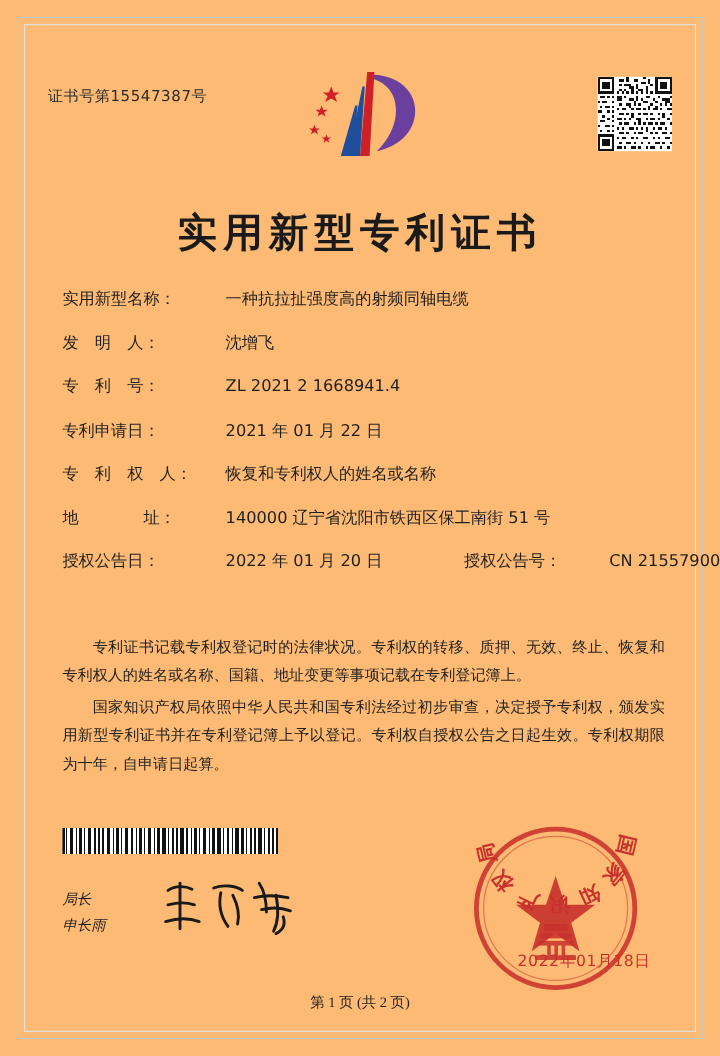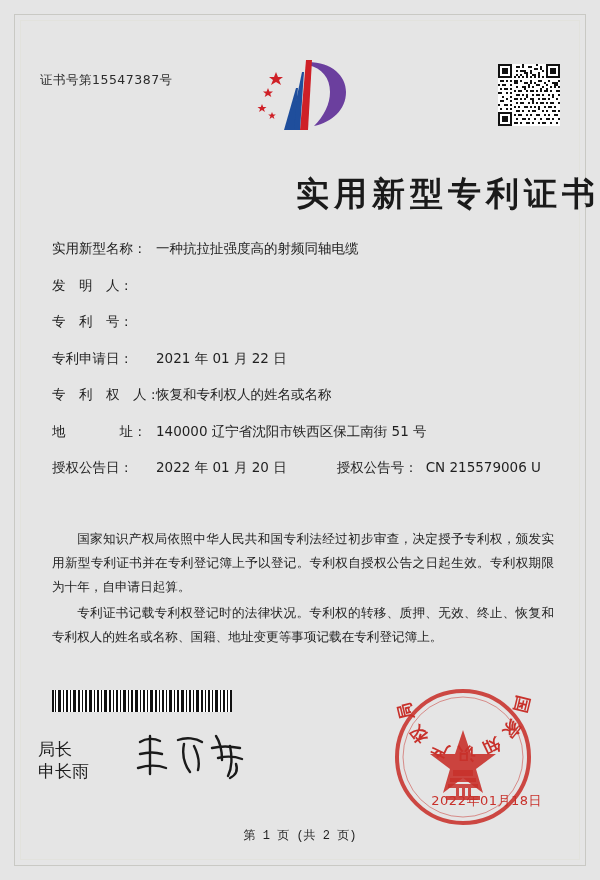--- a/index.html
+++ b/index.html
@@ -10,21 +10,21 @@
     width: 600px;
     height: 880px;
     background: #ffffff;
     font-family: "Liberation Sans", sans-serif;
     overflow: hidden;
   }
   #certificate {
     position: relative;
     width: 600px;
     height: 880px;
-    background: #e5e5e5;
+    background: #fdba74;
     box-sizing: border-box;
   }
   .outer-border {
     position: absolute;
     left: 14px;
     top: 14px;
     right: 14px;
     bottom: 14px;
     border: 1px solid #c9c9c4;
     box-sizing: border-box;
@@ -67,21 +67,21 @@
     transform: translateX(-50%);
     width: 108px;
     height: 82px;
   }
 
   .title {
     position: absolute;
     left: 0;
     right: 0;
     top: 172px;
-    text-align: right;
+    text-align: center;
     font-size: 33px;
     letter-spacing: 5px;
     color: #1a1a1a;
     font-family: "DejaVu Sans", "Liberation Sans", sans-serif;
     font-weight: bold;
   }
 
   .fields {
     position: absolute;
     left: 52px;
@@ -89,32 +89,33 @@
     top: 240px;
     font-size: 13.5px;
     color: #1f1f1f;
     font-family: "DejaVu Sans", "Liberation Sans", sans-serif;
   }
   .field-row {
     display: flex;
     align-items: baseline;
     margin-bottom: 18.5px;
     white-space: nowrap;
+    gap: 32px;
   }
   .field-label {
     width: 104px;
     flex: 0 0 104px;
     letter-spacing: 0px;
   }
   .field-value {
     flex: 1 1 auto;
   }
   .field-row.dual .field-value { flex: 0 0 auto; }
   .field-row.dual .second-label {
-    margin-left: 50px;
+    margin-left: 36px;
     width: auto;
     flex: 0 0 auto;
   }
   .field-row.dual .second-value {
     margin-left: 8px;
   }
 
   .paragraphs {
     position: absolute;
     left: 52px;
@@ -142,26 +143,27 @@
   .seal {
     position: absolute;
     right: 66px;
     top: 686px;
     width: 142px;
     height: 142px;
   }
 
   .signature-block {
     position: absolute;
-    left: 38px;
+    left: 52px;
     top: 738px;
-    font-size: 17px;
+    font-size: 12px;
     color: #1f1f1f;
     font-family: "DejaVu Sans", "Liberation Sans", sans-serif;
     line-height: 22px;
+    font-style: italic;
   }
   .handwriting {
     position: absolute;
     left: 132px;
     top: 728px;
     width: 120px;
     height: 56px;
   }
   .seal-date {
     position: absolute;
@@ -173,21 +175,21 @@
     letter-spacing: 0.5px;
   }
   .page-footer {
     position: absolute;
     left: 0;
     right: 0;
     bottom: 36px;
     text-align: center;
     font-size: 12px;
     color: #1f1f1f;
-    font-family: Liberation Mono, monospace;
+    font-family: Liberation Serif, serif;
   }
 </style>
 </head>
 <body>
 
 <div id="certificate">
 
   <div class="outer-border"></div>
   <div class="inner-border"></div>
 
@@ -388,23 +390,25 @@
 
   <div class="title">实用新型专利证书</div>
 
   <div class="fields">
     <div class="field-row">
       <span class="field-label">实用新型名称：</span>
       <span class="field-value">一种抗拉扯强度高的射频同轴电缆</span>
     </div>
     <div class="field-row">
       <span class="field-label">发　明　人：</span>
+      <span class="field-value">沈增飞</span>
     </div>
     <div class="field-row">
       <span class="field-label">专　利　号：</span>
+      <span class="field-value">ZL 2021 2 1668941.4</span>
     </div>
     <div class="field-row">
       <span class="field-label">专利申请日：</span>
       <span class="field-value">2021 年 01 月 22 日</span>
     </div>
     <div class="field-row">
       <span class="field-label">专　利　权　人：</span>
       <span class="field-value">恢复和专利权人的姓名或名称</span>
     </div>
     <div class="field-row">
@@ -413,22 +417,22 @@
     </div>
     <div class="field-row dual">
       <span class="field-label">授权公告日：</span>
       <span class="field-value">2022 年 01 月 20 日</span>
       <span class="second-label">授权公告号：</span>
       <span class="second-value">CN 215579006 U</span>
     </div>
   </div>
 
   <div class="paragraphs">
+    <p>专利证书记载专利权登记时的法律状况。专利权的转移、质押、无效、终止、恢复和专利权人的姓名或名称、国籍、地址变更等事项记载在专利登记簿上。</p>
     <p>国家知识产权局依照中华人民共和国专利法经过初步审查，决定授予专利权，颁发实用新型专利证书并在专利登记簿上予以登记。专利权自授权公告之日起生效。专利权期限为十年，自申请日起算。</p>
-    <p>专利证书记载专利权登记时的法律状况。专利权的转移、质押、无效、终止、恢复和专利权人的姓名或名称、国籍、地址变更等事项记载在专利登记簿上。</p>
   </div>
 
   <div class="barcode">
     <svg width="180" height="22" shape-rendering="crispEdges">
       <rect width="180" height="22" fill="#ffffff"></rect>
       <g fill="#111111">
         <rect x="0" y="0" width="2" height="22"></rect>
           <rect x="3" y="0" width="1" height="22"></rect>
         <rect x="6" y="0" width="3" height="22"></rect>
           <rect x="11" y="0" width="1" height="22"></rect>

